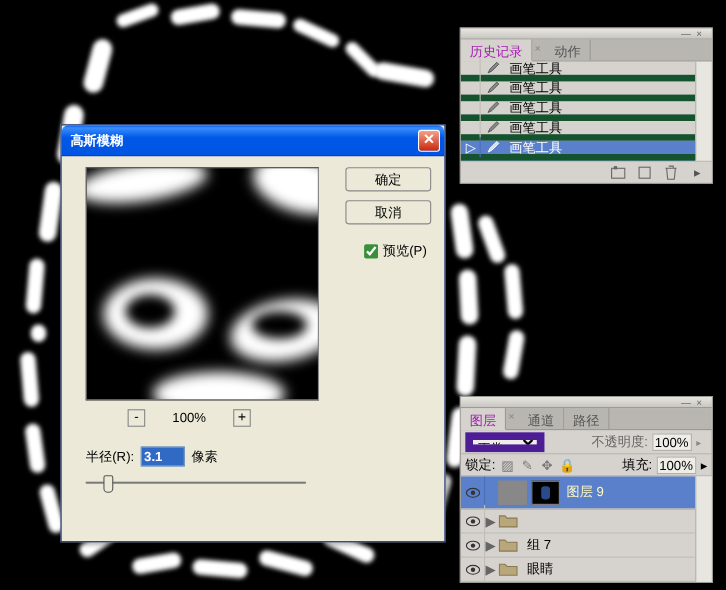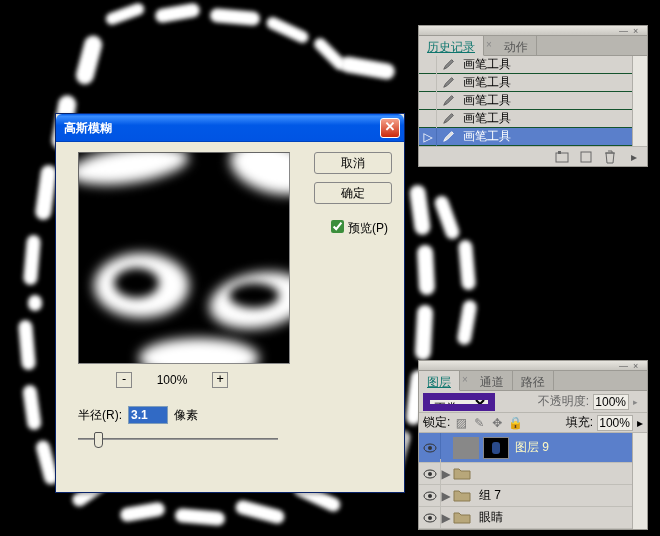--- a/index.html
+++ b/index.html
@@ -21,35 +21,35 @@
 .zoom-btn { width: 16px; height: 16px; border: 1px solid #888; background: #ECE9D8; text-align: center; line-height: 12px; cursor: pointer; font-family: monospace; }
 .zoom-label { min-width: 40px; text-align: center; }
 .radius-row { position: absolute; left: 22px; top: 264px; display: flex; align-items: center; gap: 6px; }
 .radius-row input { width: 40px; height: 18px; border: 1px solid #7F9DB9; background: #fff; padding: 0 2px; color:#000;font-weight:bold; }
 .radius-row input.sel { background:#316AC5; color:#fff; }
 .slider { position: absolute; left: 22px; top: 288px; width: 200px; height: 18px; }
 .slider-track { position: absolute; left: 0; right: 0; top: 8px; height: 2px; background: #999; border-top:1px solid #777; }
 .slider-thumb { position: absolute; left: 16px; top: 2px; width: 9px; height: 16px; background: #ECE9D8; border: 1px solid #555; border-radius: 2px 2px 4px 4px; }
 .btn-col { position: absolute; right: 10px; top: 10px; width: 80px; }
 .d-btn { display:block; width: 78px; height: 22px; margin-bottom: 8px; background: #ECE9D8; border: 1px solid #888; border-radius: 3px; text-align: center; line-height: 20px; cursor: pointer; }
-.check-row { position: absolute; right: 16px; top: 78px; display:flex; align-items:flex-start; gap:4px; }
+.check-row { position: absolute; right: 16px; top: 78px; display:flex; align-items:center; gap:4px; }
 .check-row input { width:13px; height:13px; accent-color: #3B8E3B; }
 
 
 .panel { position: absolute; background: #D6D3CE; border: 1px solid #9C9A94; box-shadow: 1px 1px 2px rgba(0,0,0,0.2); }
 .panel-header { height: 10px; background: linear-gradient(to bottom, #E8E6E0, #C8C6C0); border-bottom:1px solid #9C9A94; display:flex; justify-content:flex-end; padding-right:4px; gap:4px; align-items:center; }
 .panel-header .wc { width:10px; height:6px; font-size:9px; line-height:6px; color:#666; cursor:pointer; }
 .tabs { display:flex; height:20px; background:#B8B6B0; border-bottom:1px solid #9C9A94; }
 .tab { padding: 3px 8px 0; background:#B8B6B0; border-right:1px solid #9C9A94; cursor:pointer; color:#555; }
-.tab.active { background:#D6D3CE; color:#0f766e; border-bottom:1px solid #D6D3CE; margin-bottom:-1px;text-decoration:underline; }
+.tab.active { background:#D6D3CE; color:#a21caf; border-bottom:1px solid #D6D3CE; margin-bottom:-1px; }
 .tab-x { padding:3px 4px 0 2px; color:#888; font-size:10px; }
 
 .history { left: 418px; top: 25px; width: 230px; }
 .history-body { background:#D6D3CE; }
-.hist-row { display:flex; align-items:center; height:18px; border-bottom:1px solid #14532d; }
+.hist-row { display:flex; align-items:center; height:18px; border-bottom:6px solid #14532d; }
 .hist-row.sel { background:#5A7FCB; color:#fff; }
 .hist-check { width:18px; height:18px; border-right:1px solid #C0BEB8; }
 .hist-icon { width:24px; text-align:center; padding-top:1px; }
 .hist-icon svg { width:14px; height:14px; }
 .hist-label { flex:1; padding-left:2px; }
 .hist-row.sel .hist-check { border-right-color: #4A6FB8; }
 .hist-marker { position:absolute; left:3px; width:12px; text-align:center; }
 .panel-footer { height:20px; background:#D6D3CE; border-top:1px solid #B8B6B0; display:flex; justify-content:flex-end; align-items:center; padding:0 4px; gap:6px; }
 .panel-footer .fb { width:18px; height:16px; display:flex; align-items:center; justify-content:center; cursor:pointer; color:#555; }
 .panel-scroll { width:15px; background:#E8E6E0; border-left:1px solid #B0AEA8; }
@@ -135,22 +135,22 @@
     <div class="radius-row">
       <span>半径(R):</span>
       <input class="sel" value="3.1" style="">
       <span>像素</span>
     </div>
     <div class="slider">
       <div class="slider-track"></div>
       <div class="slider-thumb"></div>
     </div>
     <div class="btn-col">
+      <div class="d-btn">确定</div>
       <div class="d-btn">取消</div>
-      <div class="d-btn">确定</div>
     </div>
     <div class="check-row">
       <input type="checkbox" checked="" style="">
       <span>预览(P)</span>
     </div>
   </div>
 </div>
 
 <div class="panel history">
   <div class="panel-header">

